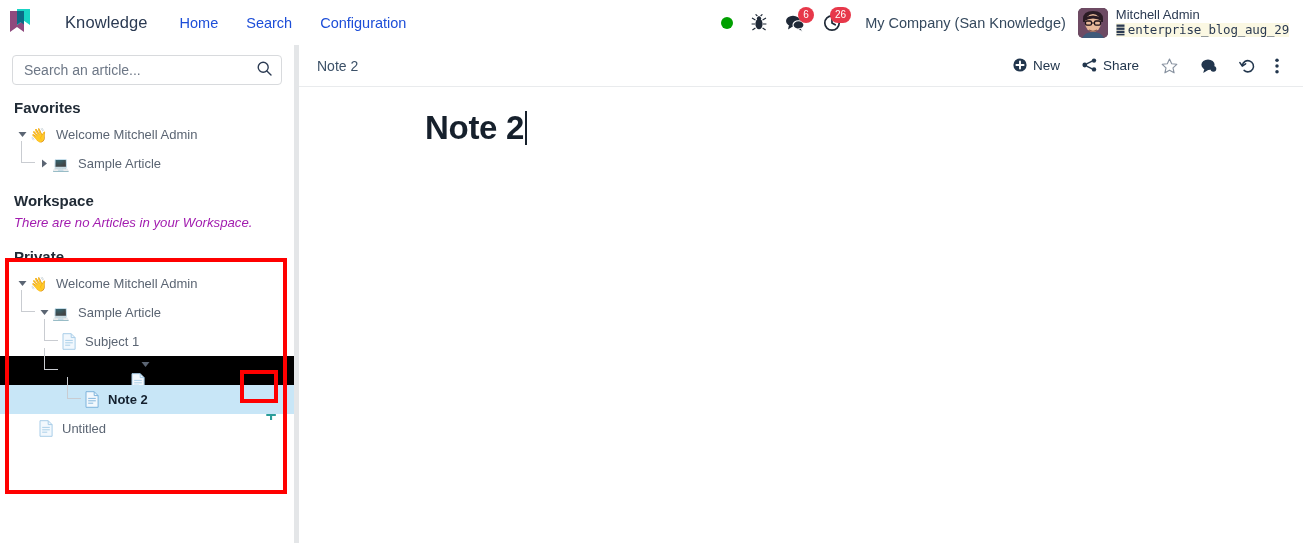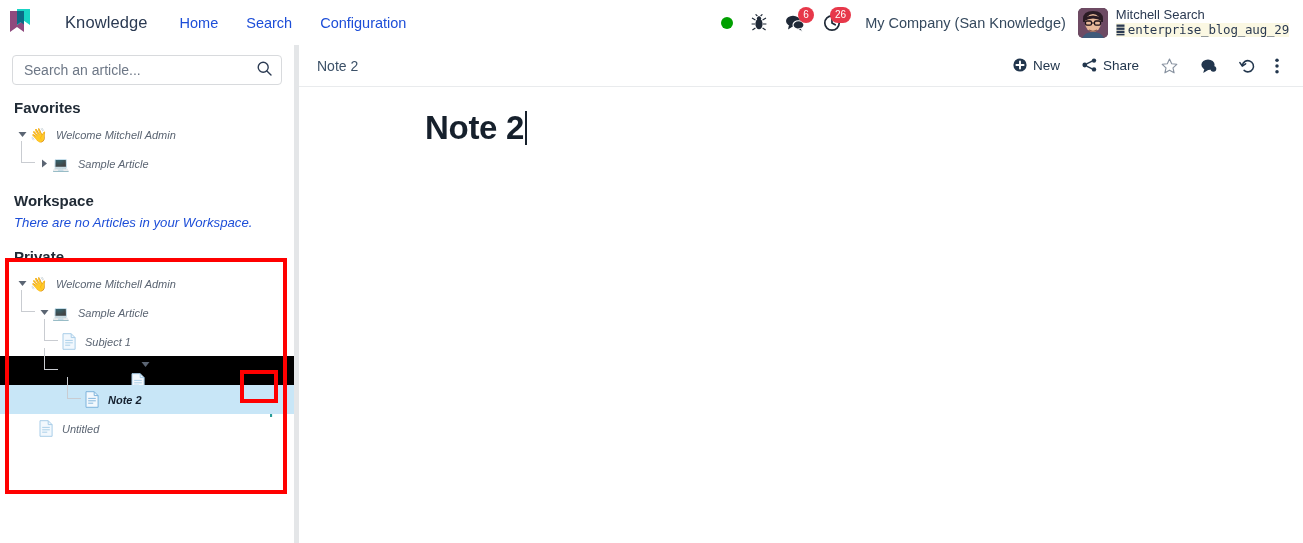--- a/index.html
+++ b/index.html
@@ -131,39 +131,38 @@
 
   .section-head {
     font-size: 15px;
     font-weight: 700;
     color: #212b36;
     padding: 14px 0 4px 14px;
   }
   .section-empty {
     font-size: 13.2px;
     font-style: italic;
-    color: #1d4ed8;
+    color: #a21caf;
     padding: 2px 0 0 14px;
   }
 
   
   .tree { position: relative; }
   .row {
     height: 29px;
     display: flex;
     align-items: center;
     position: relative;
     cursor: pointer;
     padding-right: 12px;
   }
   .row .label {
-    font-size: 11px;
+    font-size: 13px;
     color: #5b6573;
     white-space: nowrap;
-    font-style: italic;
   }
   .row.selected { background: #c8e6f7; }
   .row.selected .label { color: #14202e; font-weight: 700; }
   .row.hovered { background: #000000; flex-direction: column; }
 
   .caret {
     width: 16px; height: 16px; flex: none;
     display: flex; align-items: center; justify-content: center;
   }
   .caret svg { display:block; }
@@ -314,21 +313,21 @@
           <ellipse cx="15" cy="15" rx="8" ry="9" fill="#e8b99a"></ellipse>
           <path d="M6 10 Q15 5 24 10 L24 13 Q15 8 6 13 Z" fill="#2a1b24"></path>
           <rect x="7.5" y="13" width="6" height="4.2" rx="1.4" fill="none" stroke="#1b1118" stroke-width="1.3"></rect>
           <rect x="16.5" y="13" width="6" height="4.2" rx="1.4" fill="none" stroke="#1b1118" stroke-width="1.3"></rect>
           <path d="M13.5 15 h3" stroke="#1b1118" stroke-width="1.2"></path>
           <path d="M11 22 Q15 24.5 19 22" stroke="#8b5a4a" stroke-width="1.2" fill="none"></path>
           <path d="M4 30 Q7 24 15 24 Q23 24 26 30 Z" fill="#3e5a7a"></path>
         </svg>
       </span>
       <span class="user-lines">
-        <span class="user-name">Mitchell Search</span>
+        <span class="user-name">Mitchell Admin</span>
         <span class="user-db">
           <svg width="9" height="12" viewBox="0 0 9 12">
             <rect x="0.5" y="0.5" width="8" height="2.3" fill="#2b3a52"></rect>
             <rect x="0.5" y="3.6" width="8" height="2.3" fill="#2b3a52"></rect>
             <rect x="0.5" y="6.7" width="8" height="2.3" fill="#2b3a52"></rect>
             <rect x="0.5" y="9.8" width="8" height="1.6" fill="#2b3a52"></rect>
           </svg>
           <span>enterprise_blog_aug_29</span>
         </span>
       </span>

